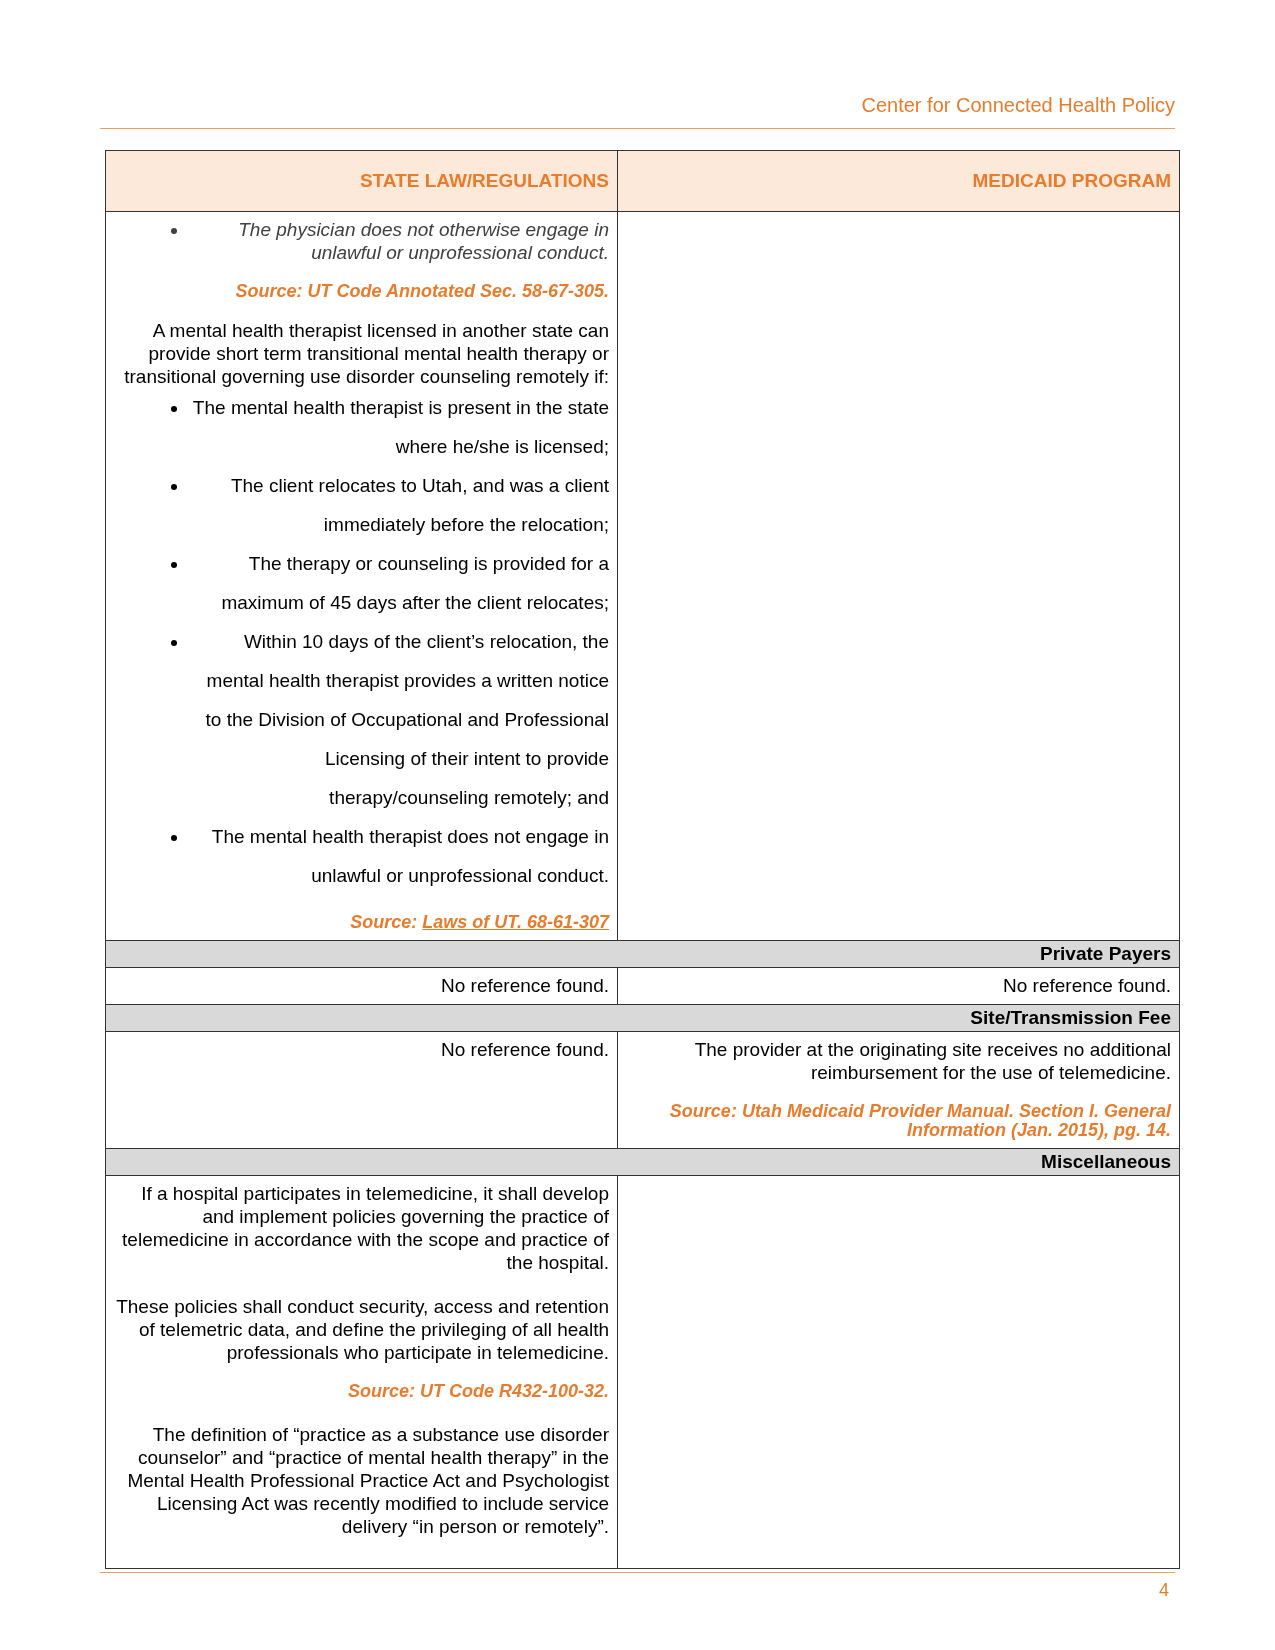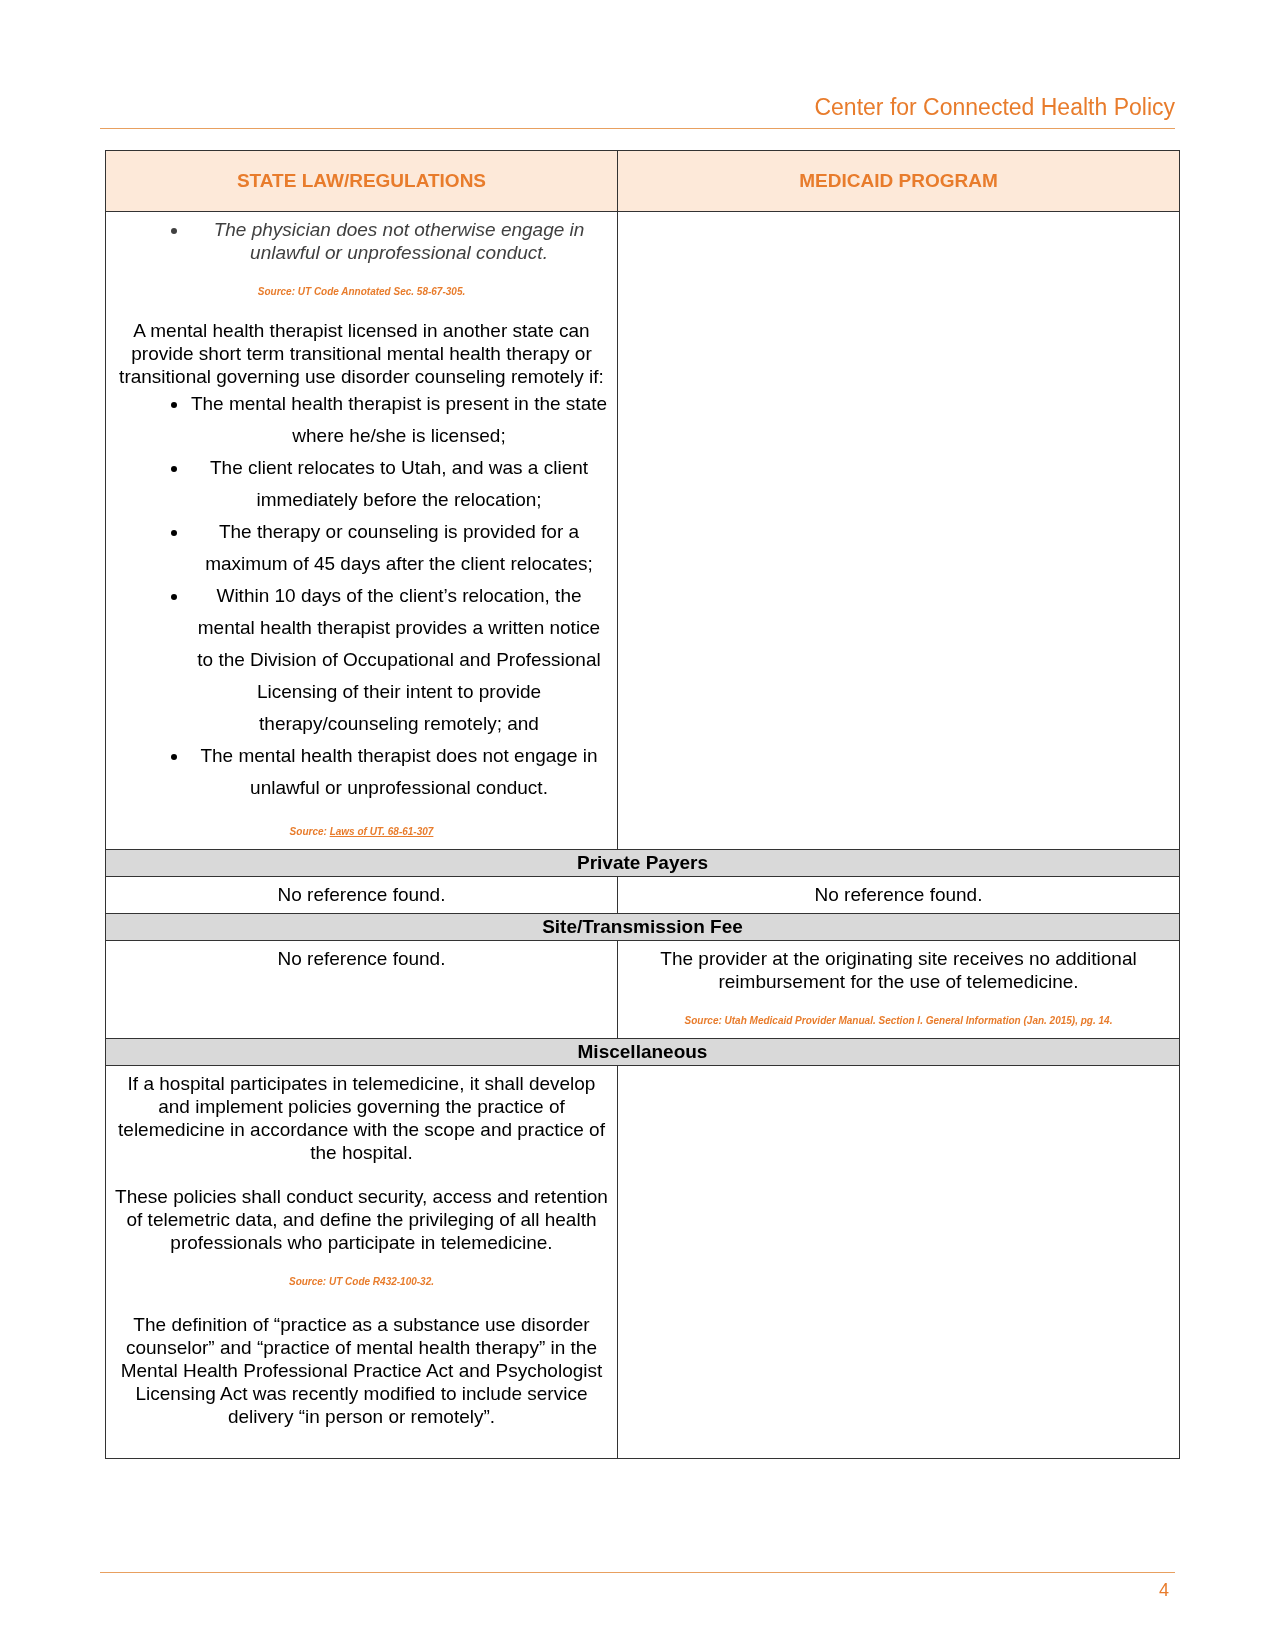--- a/index.html
+++ b/index.html
@@ -1,30 +1,30 @@
 <!DOCTYPE html>
 <html><head>
 <meta charset="utf-8">
 <style>
   html, body { margin: 0; padding: 0; background: #ffffff; }
   body { width: 1275px; height: 1650px; position: relative; font-family: "Liberation Sans", sans-serif; color: #000; }
-  .header-title { position: absolute; right: 100px; top: 94px; font-size: 23px; color: #e87c2c; }
+  .header-title { position: absolute; right: 100px; top: 94px; font-size: 20px; color: #e87c2c; }
   .header-rule { position: absolute; left: 100px; right: 100px; top: 128px; border-top: 1.5px solid #e8a060; }
   .footer-rule { position: absolute; left: 100px; right: 100px; top: 1572px; border-top: 1.5px solid #e8a060; }
   .page-num { position: absolute; right: 106px; top: 1580px; font-size: 18px; color: #e87c2c; }
   table.main { position: absolute; left: 105px; top: 150px; width: 1075px; border-collapse: collapse; }
-  table.main td, table.main th { border: 1.5px solid #333; vertical-align: top; padding: 6px 8px; font-size: 19px; line-height: 24px; text-align: center; }
+  table.main td, table.main th { border: 1.5px solid #333; vertical-align: top; padding: 6px 8px; font-size: 19px; line-height: 24px; text-align: right; }
   .colhead { background: #fde9d9; color: #e87c2c; font-weight: bold; font-size: 19px; height: 48px; vertical-align: middle !important; }
   .section { background: #d9d9d9; font-weight: bold; padding: 1px 8px !important; }
-  .src { color: #e87c2c; font-style: italic; font-weight: bold; font-size: 10px; line-height: 19px; margin: 14px 0 0 0; }
+  .src { color: #e87c2c; font-style: italic; font-weight: bold; font-size: 18px; line-height: 19px; margin: 14px 0 0 0; }
   .src a { color: #e87c2c; text-decoration: underline; }
   p { margin: 0; }
   p + p { margin-top: 14px; }
   ul { margin: 0; padding-left: 75px; list-style: disc; }
-  ul li { padding-left: 0; line-height: 32px; }
+  ul li { padding-left: 0; line-height: 39px; }
   .gray { color: #404040; font-style: italic; }
   .mt { margin-top: 14px; }
 </style>
 </head>
 <body>
 
 <div class="header-title">Center for Connected Health Policy</div>
 <div class="header-rule"></div>
 
 <table class="main">

